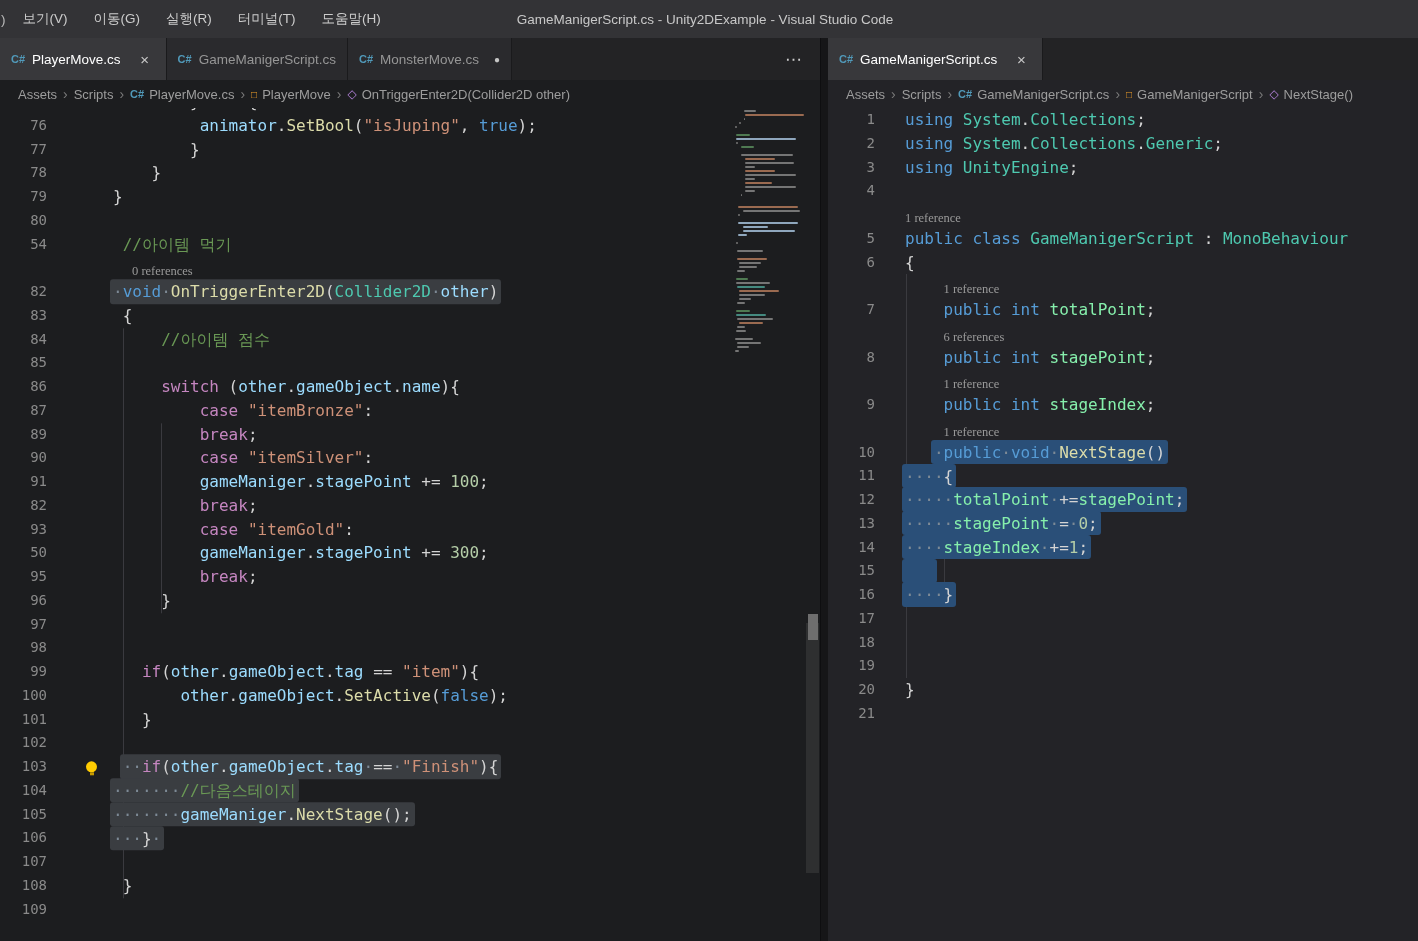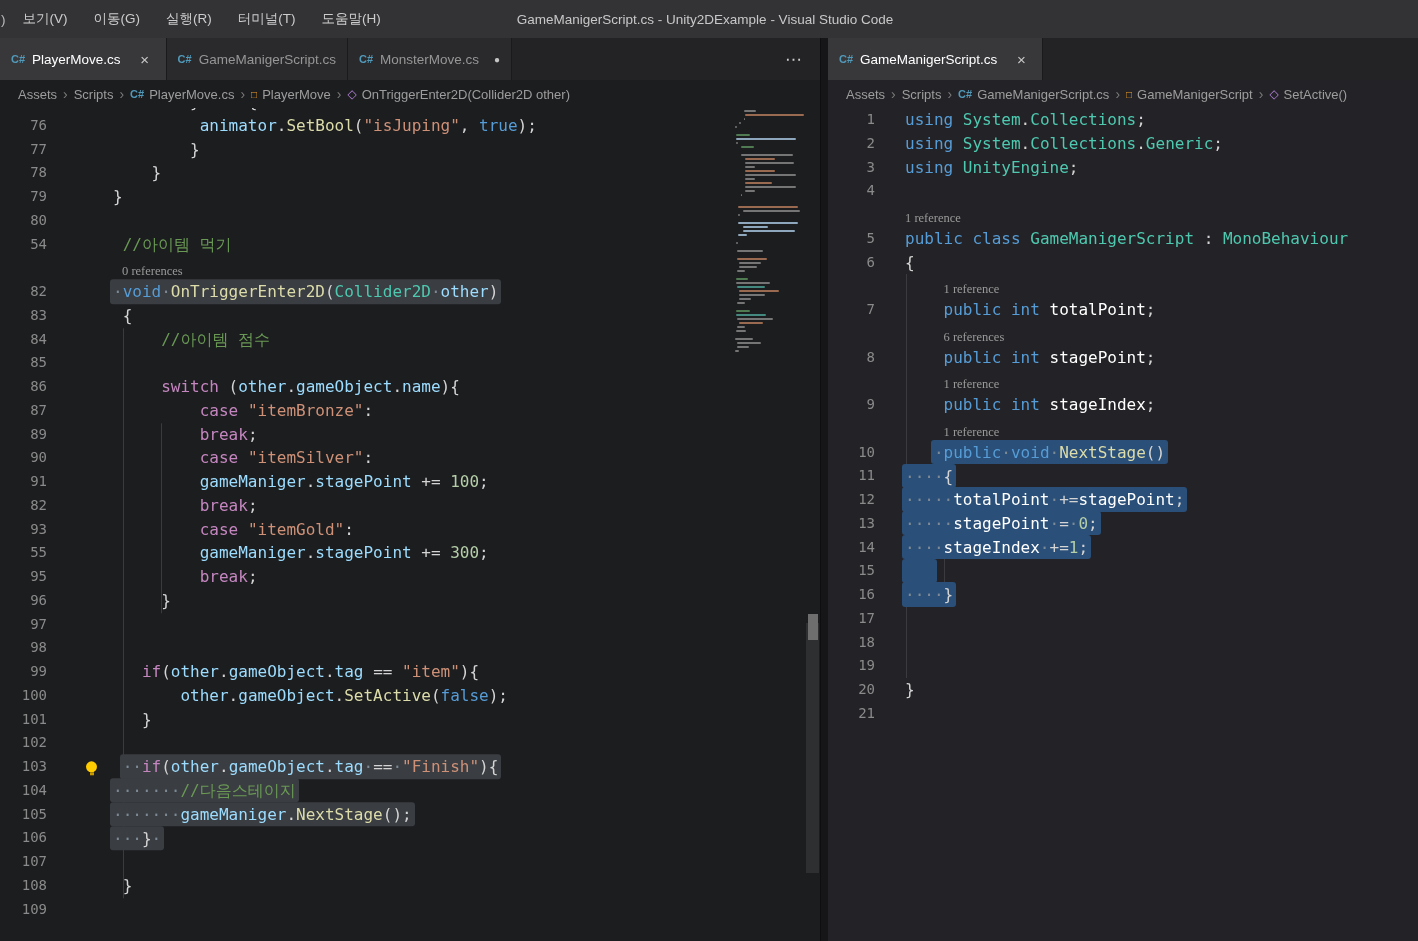--- a/index.html
+++ b/index.html
@@ -57,21 +57,21 @@
   .pane-right .code { right:0; }
   .row { height:23.76px; line-height:23.76px; position:relative; white-space:pre; }
   .ln { position:absolute; left:0; top:0; width:47px; text-align:right; color:#8a8a8a; font-size:14px; }
   .lc { display:block; }
   .pane-left .lc { padding-left:113px; }
   .pane-right .lc { padding-left:77px; }
   .lens-text { display:inline-block; font-family:Liberation Serif, serif; font-size:12.5px;
     color:#9a9a9a; position:relative; top:2px; cursor:pointer; }
 
   .tk-kw{color:var(--kw,#569cd6);} .tk-ctrl{color:var(--ctrl,#c586c0);} .tk-t{color:var(--type,#4ec9b0);}
-  .tk-m{color:var(--meth,#dcdcaa);} .tk-v{color:var(--var,#9cdcfe);} .tk-f{color:#ffffff;}
+  .tk-m{color:var(--meth,#dcdcaa);} .tk-v{color:var(--var,#9cdcfe);} .tk-f{color:#86efac;}
   .tk-s{color:var(--str,#ce9178);} .tk-num{color:var(--num,#b5cea8);} .tk-cmt{color:var(--cmt,#6a9955);}
   .tk-p{color:var(--plain,#d4d4d4);} .tk-ws{color:#7d8a96;}
 
   .selbox { padding:2.6px 3px; margin:0 -3px; border-radius:3px; }
   .pane-left .selbox { background:var(--sel-inact,#3a3d41); }
   .pane-right .selbox { background:var(--sel-act,#264f78);margin-top:36px; }
 
   .guide { position:absolute; width:1px; background:#3a3a3f; }
 
   .bulb { position:absolute; left:86px; top:6px; width:11px; height:11px; background:#ffcc02;
@@ -155,33 +155,33 @@
         <div class="code" id="code-left">
           <div class="guide" style="left:122.6px; top:237.6px; height:570px;"></div>
           <div class="guide" style="left:161.2px; top:332.6px; height:190px;"></div>
         <div class="row"><span class="ln">75</span><span class="lc"><span class="tk-p">        } </span><span class="tk-ctrl">else</span><span class="tk-p">{</span></span></div>
             <div class="row"><span class="ln">76</span><span class="lc"><span class="tk-p">         </span><span class="tk-v">animator</span><span class="tk-p">.</span><span class="tk-m">SetBool</span><span class="tk-p">(</span><span class="tk-s">"isJuping"</span><span class="tk-p">, </span><span class="tk-kw">true</span><span class="tk-p">);</span></span></div>
             <div class="row"><span class="ln">77</span><span class="lc"><span class="tk-p">        }</span></span></div>
             <div class="row"><span class="ln">78</span><span class="lc"><span class="tk-p">    }</span></span></div>
             <div class="row"><span class="ln">79</span><span class="lc"><span class="tk-p">}</span></span></div>
             <div class="row"><span class="ln">80</span><span class="lc"></span></div>
             <div class="row"><span class="ln">54</span><span class="lc"><span class="tk-p"> </span><span class="tk-cmt">//아이템 먹기</span></span></div>
-            <div class="row lens-row"><span class="lc"><span class="lens-text" style="margin-left: 9px;">0 references</span></span></div>
+            <div class="row lens-row"><span class="lc"><span class="lens-text" style="margin-left: 19px;">0 references</span></span></div>
             <div class="row"><span class="ln">82</span><span class="lc"><span class="selbox"><span class="tk-ws">·</span><span class="tk-kw">void</span><span class="tk-ws">·</span><span class="tk-m">OnTriggerEnter2D</span><span class="tk-p">(</span><span class="tk-t">Collider2D</span><span class="tk-ws">·</span><span class="tk-v">other</span><span class="tk-p">)</span></span></span></div>
             <div class="row"><span class="ln">83</span><span class="lc"><span class="tk-p"> {</span></span></div>
             <div class="row"><span class="ln">84</span><span class="lc"><span class="tk-p">     </span><span class="tk-cmt">//아이템 점수</span></span></div>
             <div class="row"><span class="ln">85</span><span class="lc"></span></div>
             <div class="row"><span class="ln">86</span><span class="lc"><span class="tk-p">     </span><span class="tk-ctrl">switch</span><span class="tk-p"> (</span><span class="tk-v">other</span><span class="tk-p">.</span><span class="tk-v">gameObject</span><span class="tk-p">.</span><span class="tk-v">name</span><span class="tk-p">){</span></span></div>
             <div class="row"><span class="ln">87</span><span class="lc"><span class="tk-p">         </span><span class="tk-ctrl">case</span><span class="tk-p"> </span><span class="tk-s">"itemBronze"</span><span class="tk-p">:</span></span></div>
             <div class="row"><span class="ln">89</span><span class="lc"><span class="tk-p">         </span><span class="tk-ctrl">break</span><span class="tk-p">;</span></span></div>
             <div class="row"><span class="ln">90</span><span class="lc"><span class="tk-p">         </span><span class="tk-ctrl">case</span><span class="tk-p"> </span><span class="tk-s">"itemSilver"</span><span class="tk-p">:</span></span></div>
             <div class="row"><span class="ln">91</span><span class="lc"><span class="tk-p">         </span><span class="tk-v">gameManiger</span><span class="tk-p">.</span><span class="tk-v">stagePoint</span><span class="tk-p"> += </span><span class="tk-num">100</span><span class="tk-p">;</span></span></div>
             <div class="row"><span class="ln">82</span><span class="lc"><span class="tk-p">         </span><span class="tk-ctrl">break</span><span class="tk-p">;</span></span></div>
             <div class="row"><span class="ln">93</span><span class="lc"><span class="tk-p">         </span><span class="tk-ctrl">case</span><span class="tk-p"> </span><span class="tk-s">"itemGold"</span><span class="tk-p">:</span></span></div>
-            <div class="row"><span class="ln">55</span><span class="lc"><span class="tk-p">         </span><span class="tk-v">gameManiger</span><span class="tk-p">.</span><span class="tk-v">stagePoint</span><span class="tk-p"> += </span><span class="tk-num">300</span><span class="tk-p">;</span></span></div>
+            <div class="row"><span class="ln">50</span><span class="lc"><span class="tk-p">         </span><span class="tk-v">gameManiger</span><span class="tk-p">.</span><span class="tk-v">stagePoint</span><span class="tk-p"> += </span><span class="tk-num">300</span><span class="tk-p">;</span></span></div>
             <div class="row"><span class="ln">95</span><span class="lc"><span class="tk-p">         </span><span class="tk-ctrl">break</span><span class="tk-p">;</span></span></div>
             <div class="row"><span class="ln">96</span><span class="lc"><span class="tk-p">     }</span></span></div>
             <div class="row"><span class="ln">97</span><span class="lc"></span></div>
             <div class="row"><span class="ln">98</span><span class="lc"></span></div>
             <div class="row"><span class="ln">99</span><span class="lc"><span class="tk-p">   </span><span class="tk-ctrl">if</span><span class="tk-p">(</span><span class="tk-v">other</span><span class="tk-p">.</span><span class="tk-v">gameObject</span><span class="tk-p">.</span><span class="tk-v">tag</span><span class="tk-p"> == </span><span class="tk-s">"item"</span><span class="tk-p">){</span></span></div>
             <div class="row"><span class="ln">100</span><span class="lc"><span class="tk-p">       </span><span class="tk-v">other</span><span class="tk-p">.</span><span class="tk-v">gameObject</span><span class="tk-p">.</span><span class="tk-m">SetActive</span><span class="tk-p">(</span><span class="tk-kw">false</span><span class="tk-p">);</span></span></div>
             <div class="row"><span class="ln">101</span><span class="lc"><span class="tk-p">   }</span></span></div>
             <div class="row"><span class="ln">102</span><span class="lc"></span></div>
             <div class="row"><span class="ln">103</span><span class="bulb"></span><span class="lc"><span class="tk-p"> </span><span class="selbox"><span class="tk-ws">··</span><span class="tk-ctrl">if</span><span class="tk-p">(</span><span class="tk-v">other</span><span class="tk-p">.</span><span class="tk-v">gameObject</span><span class="tk-p">.</span><span class="tk-v">tag</span><span class="tk-ws">·</span><span class="tk-p">==</span><span class="tk-ws">·</span><span class="tk-s">"Finish"</span><span class="tk-p">){</span></span></span></div>
             <div class="row"><span class="ln">104</span><span class="lc"><span class="selbox"><span class="tk-ws">·······</span><span class="tk-cmt">//다음스테이지</span></span></span></div>
@@ -388,21 +388,21 @@
             <span>GameManigerScript.cs</span>
           </span>
           <span class="crumb-sep">›</span>
           <span class="crumb">
             <span class="bc-icon bc-class">□</span>
             <span>GameManigerScript</span>
           </span>
           <span class="crumb-sep">›</span>
           <span class="crumb">
             <span class="bc-icon bc-method">◇</span>
-            <span>SetActive()</span>
+            <span>NextStage()</span>
           </span>
         </div>
       <div class="editor">
         <div class="code" id="code-right">
           <div class="guide" style="left:77.5px; top:166.3px; height:404px;"></div>
           <div class="guide" style="left:115.6px; top:380.2px; height:95px;"></div>
         <div class="row"><span class="ln">1</span><span class="lc"><span class="tk-kw">using</span><span class="tk-p"> </span><span class="tk-t">System</span><span class="tk-p">.</span><span class="tk-t">Collections</span><span class="tk-p">;</span></span></div>
             <div class="row"><span class="ln">2</span><span class="lc"><span class="tk-kw">using</span><span class="tk-p"> </span><span class="tk-t">System</span><span class="tk-p">.</span><span class="tk-t">Collections</span><span class="tk-p">.</span><span class="tk-t">Generic</span><span class="tk-p">;</span></span></div>
             <div class="row"><span class="ln">3</span><span class="lc"><span class="tk-kw">using</span><span class="tk-p"> </span><span class="tk-t">UnityEngine</span><span class="tk-p">;</span></span></div>
             <div class="row"><span class="ln">4</span><span class="lc"></span></div>

